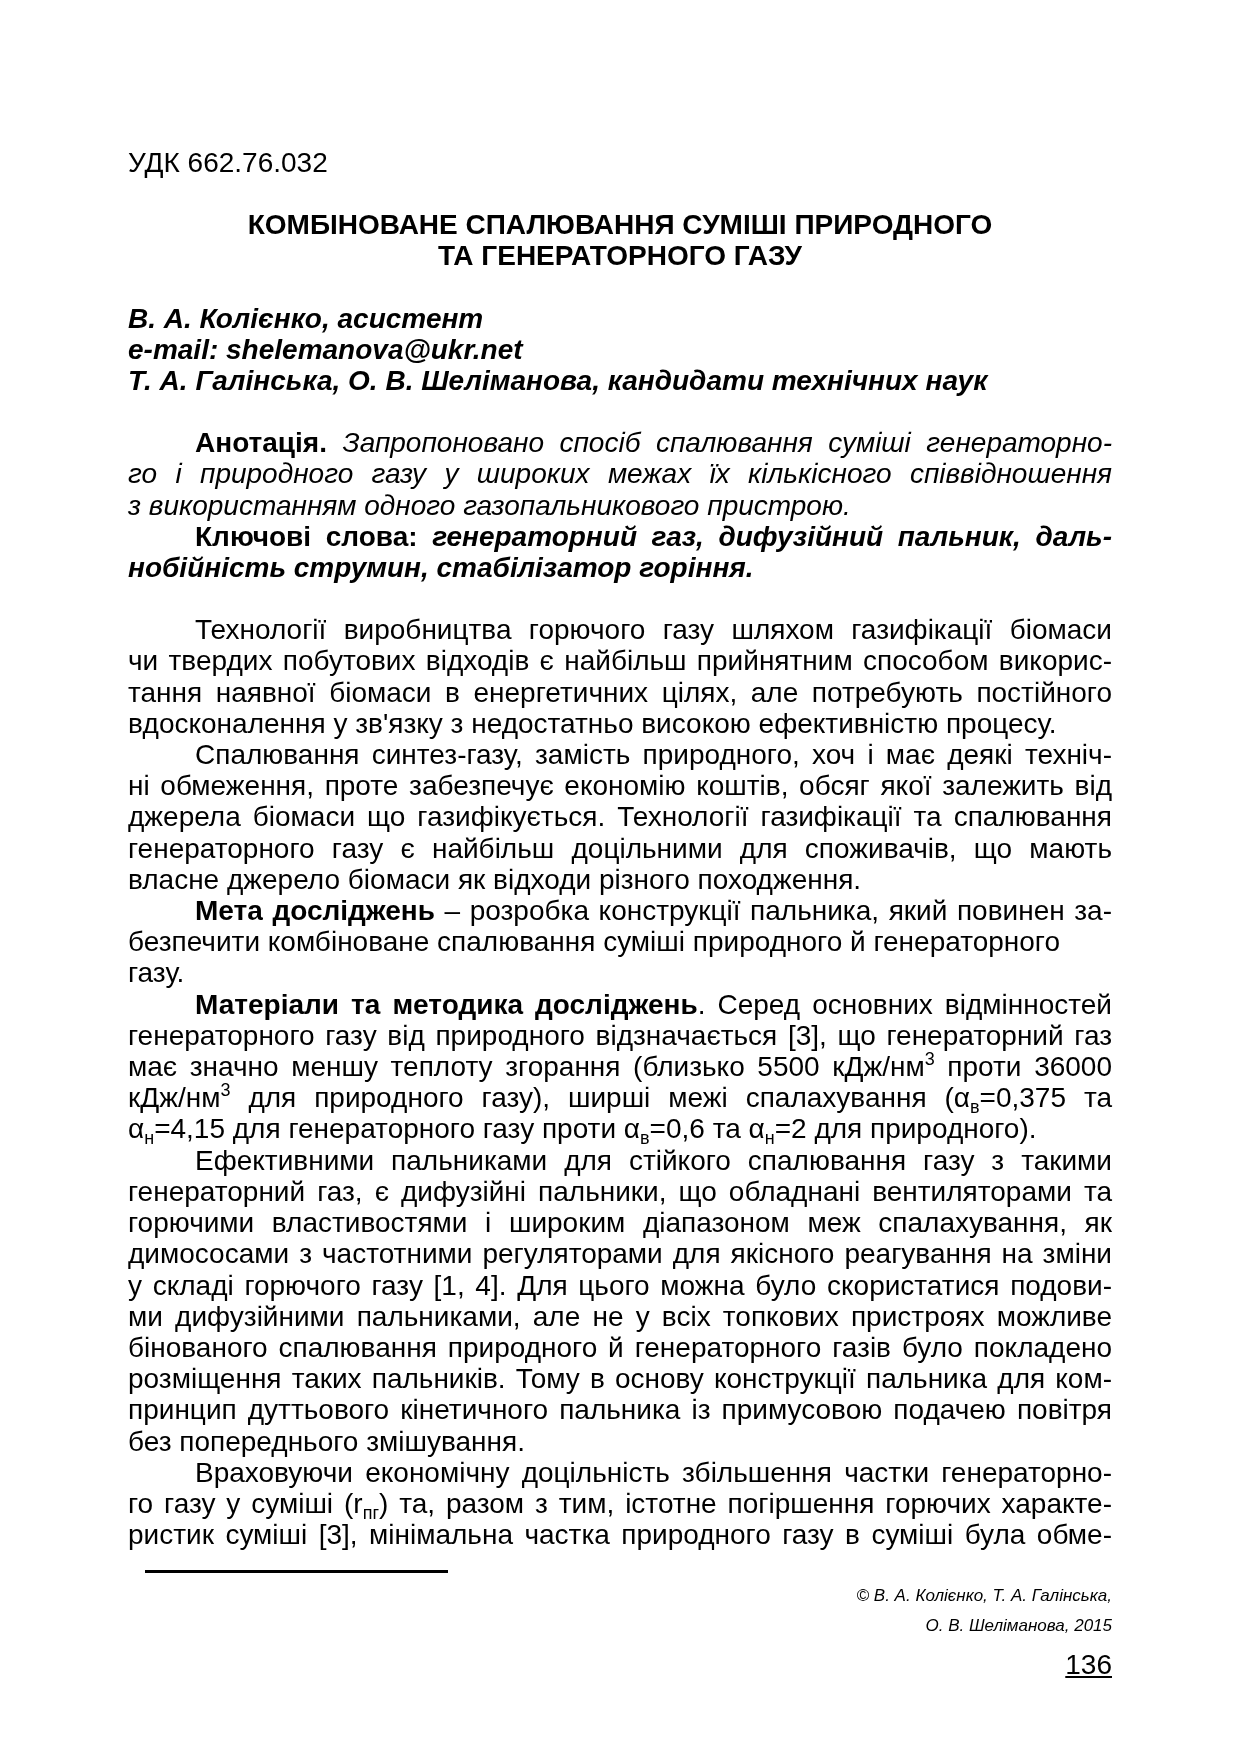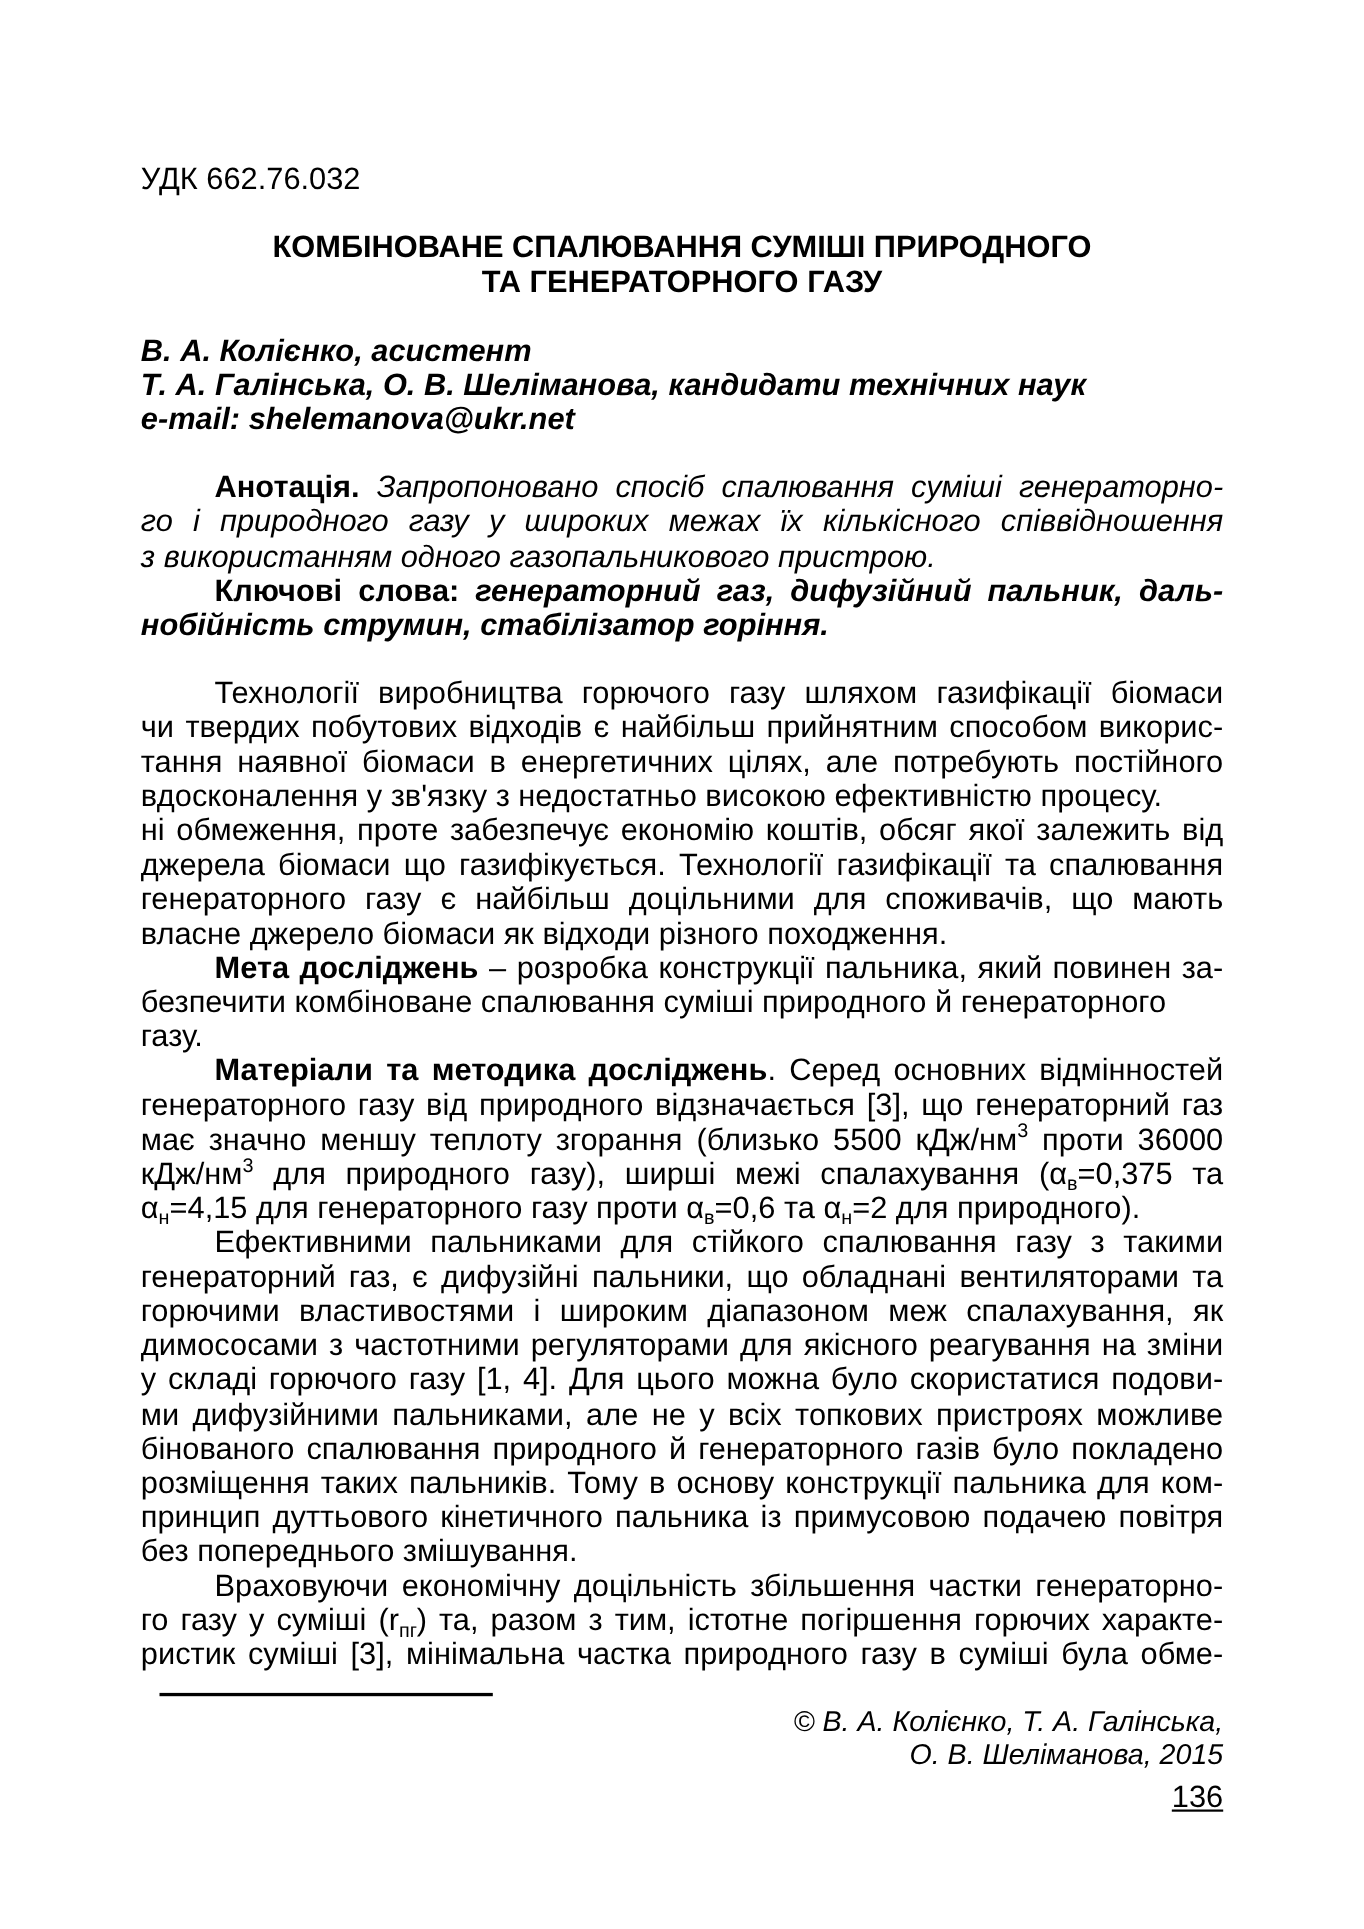--- a/index.html
+++ b/index.html
@@ -59,21 +59,21 @@
   }
   .footnote-rule {
     width: 303px;
     height: 0;
     border-top: 3px solid #000000;
     margin: 20px 0 8px 17px;
   }
   .copyright {
     text-align: right;
     font-style: italic;
-    font-size: 26px;
+    font-size: 17px;
     line-height: 30px;
   }
   .page-number {
     text-align: right;
     margin-top: 8px;
     text-decoration: underline;
   }
 </style>
 </head>
 <body>
@@ -82,41 +82,42 @@
 
   <div class="udc">УДК 662.76.032</div>
 
   <div class="title">
     <div>КОМБІНОВАНЕ СПАЛЮВАННЯ СУМІШІ ПРИРОДНОГО</div>
     <div>ТА ГЕНЕРАТОРНОГО ГАЗУ</div>
   </div>
 
   <div class="authors">
     <div>В. А. Колієнко, асистент</div>
+    <div>e-mail: shelemanova@ukr.net</div>
     <div>Т. А. Галінська, О. В. Шеліманова, кандидати технічних наук</div>
-    <div>e-mail: shelemanova@ukr.net</div>
   </div>
 
   <div>
       <div class="paragraph">
         <div class="line j ind"><span class="seg-b">Анотація.</span><span class="seg-i"> Запропоновано спосіб спалювання суміші генераторно-</span></div>
         <div class="line j"><span class="seg-i">го і природного газу у широких межах їх кількісного співвідношення</span></div>
         <div class="line"><span class="seg-i">з використанням одного газопальникового пристрою.</span></div>
       </div>
       <div class="paragraph">
         <div class="line j ind"><span class="seg-b">Ключові слова: </span><span class="seg-bi">генераторний газ, дифузійний пальник, даль-</span></div>
         <div class="line"><span class="seg-bi">нобійність струмин, стабілізатор горіння.</span></div>
       </div>
       <div class="paragraph gap">
         <div class="line j ind"><span>Технології виробництва горючого газу шляхом газифікації біомаси</span></div>
         <div class="line j"><span>чи твердих побутових відходів є найбільш прийнятним способом викорис-</span></div>
         <div class="line j"><span>тання наявної біомаси в енергетичних цілях, але потребують постійного</span></div>
         <div class="line"><span>вдосконалення у зв'язку з недостатньо високою ефективністю процесу.</span></div>
       </div>
       <div class="paragraph">
+        <div class="line j ind"><span>Спалювання синтез-газу, замість природного, хоч і має деякі техніч-</span></div>
         <div class="line j"><span>ні обмеження, проте забезпечує економію коштів, обсяг якої залежить від</span></div>
         <div class="line j"><span>джерела біомаси що газифікується. Технології газифікації та спалювання</span></div>
         <div class="line j"><span>генераторного газу є найбільш доцільними для споживачів, що мають</span></div>
         <div class="line"><span>власне джерело біомаси як відходи різного походження.</span></div>
       </div>
       <div class="paragraph">
         <div class="line j ind"><span class="seg-b">Мета досліджень</span><span> – розробка конструкції пальника, який повинен за-</span></div>
         <div class="line"><span>безпечити комбіноване спалювання суміші природного й генераторного газу.</span></div>
       </div>
       <div class="paragraph">

